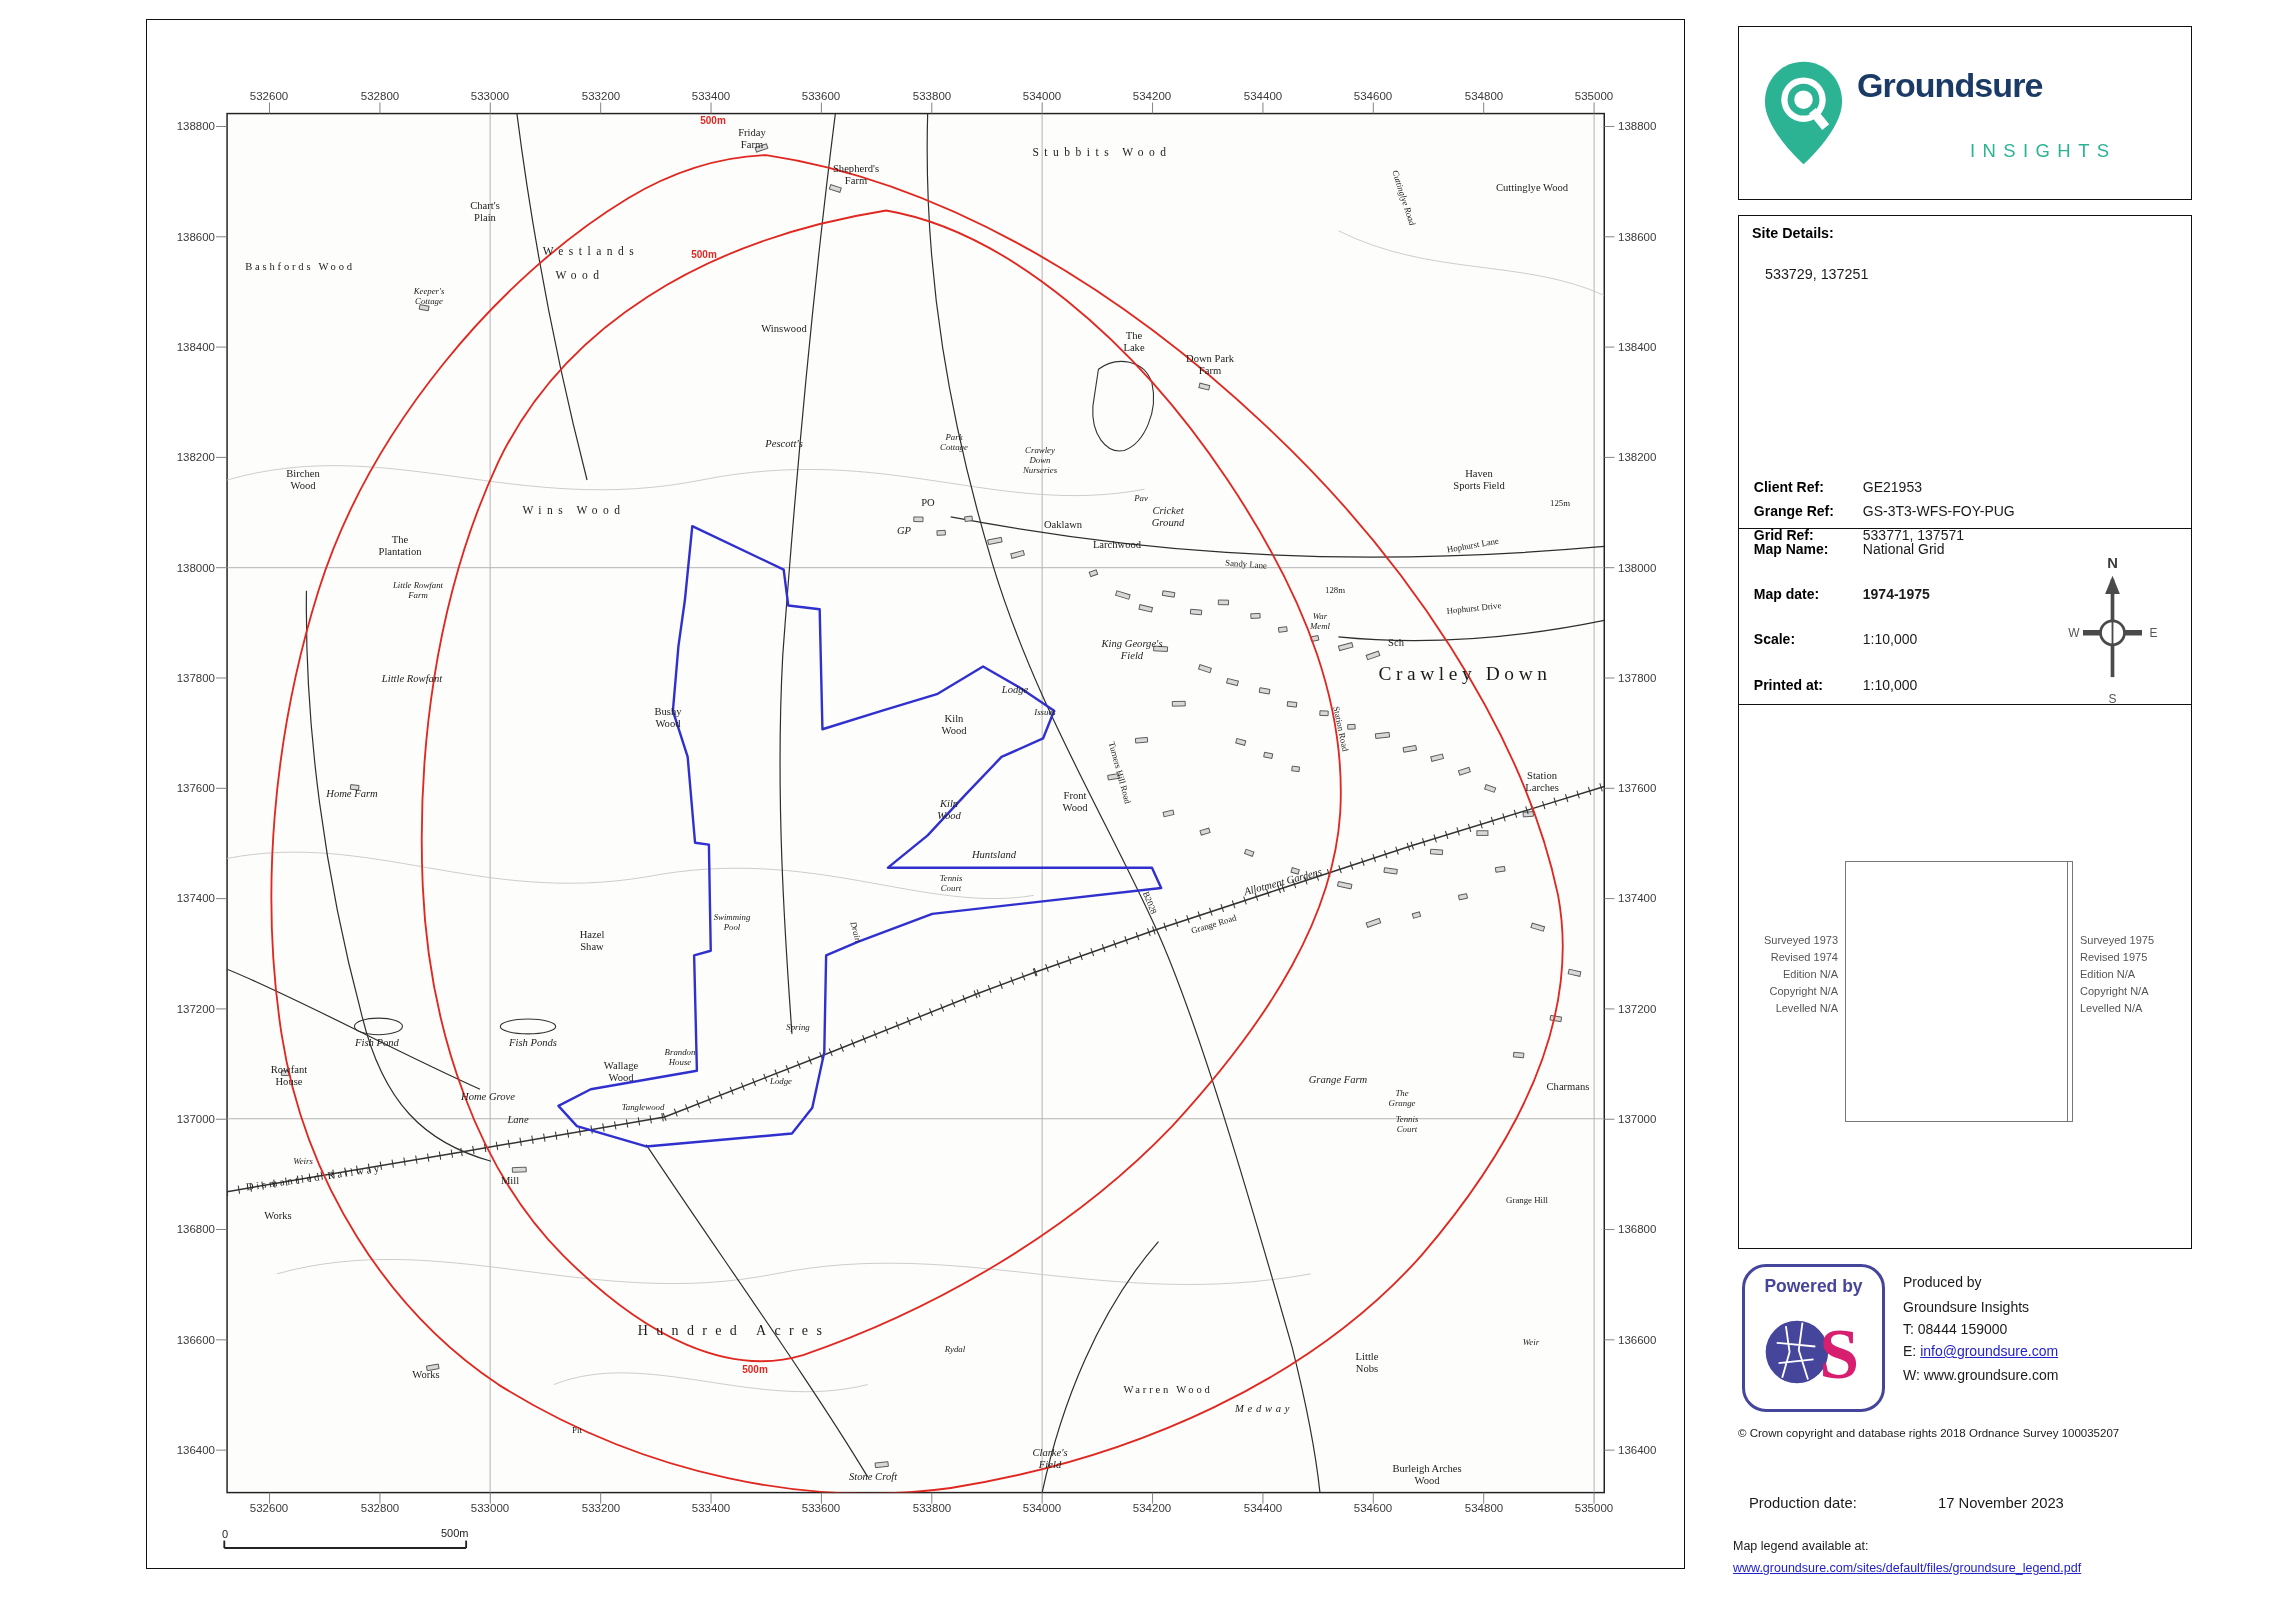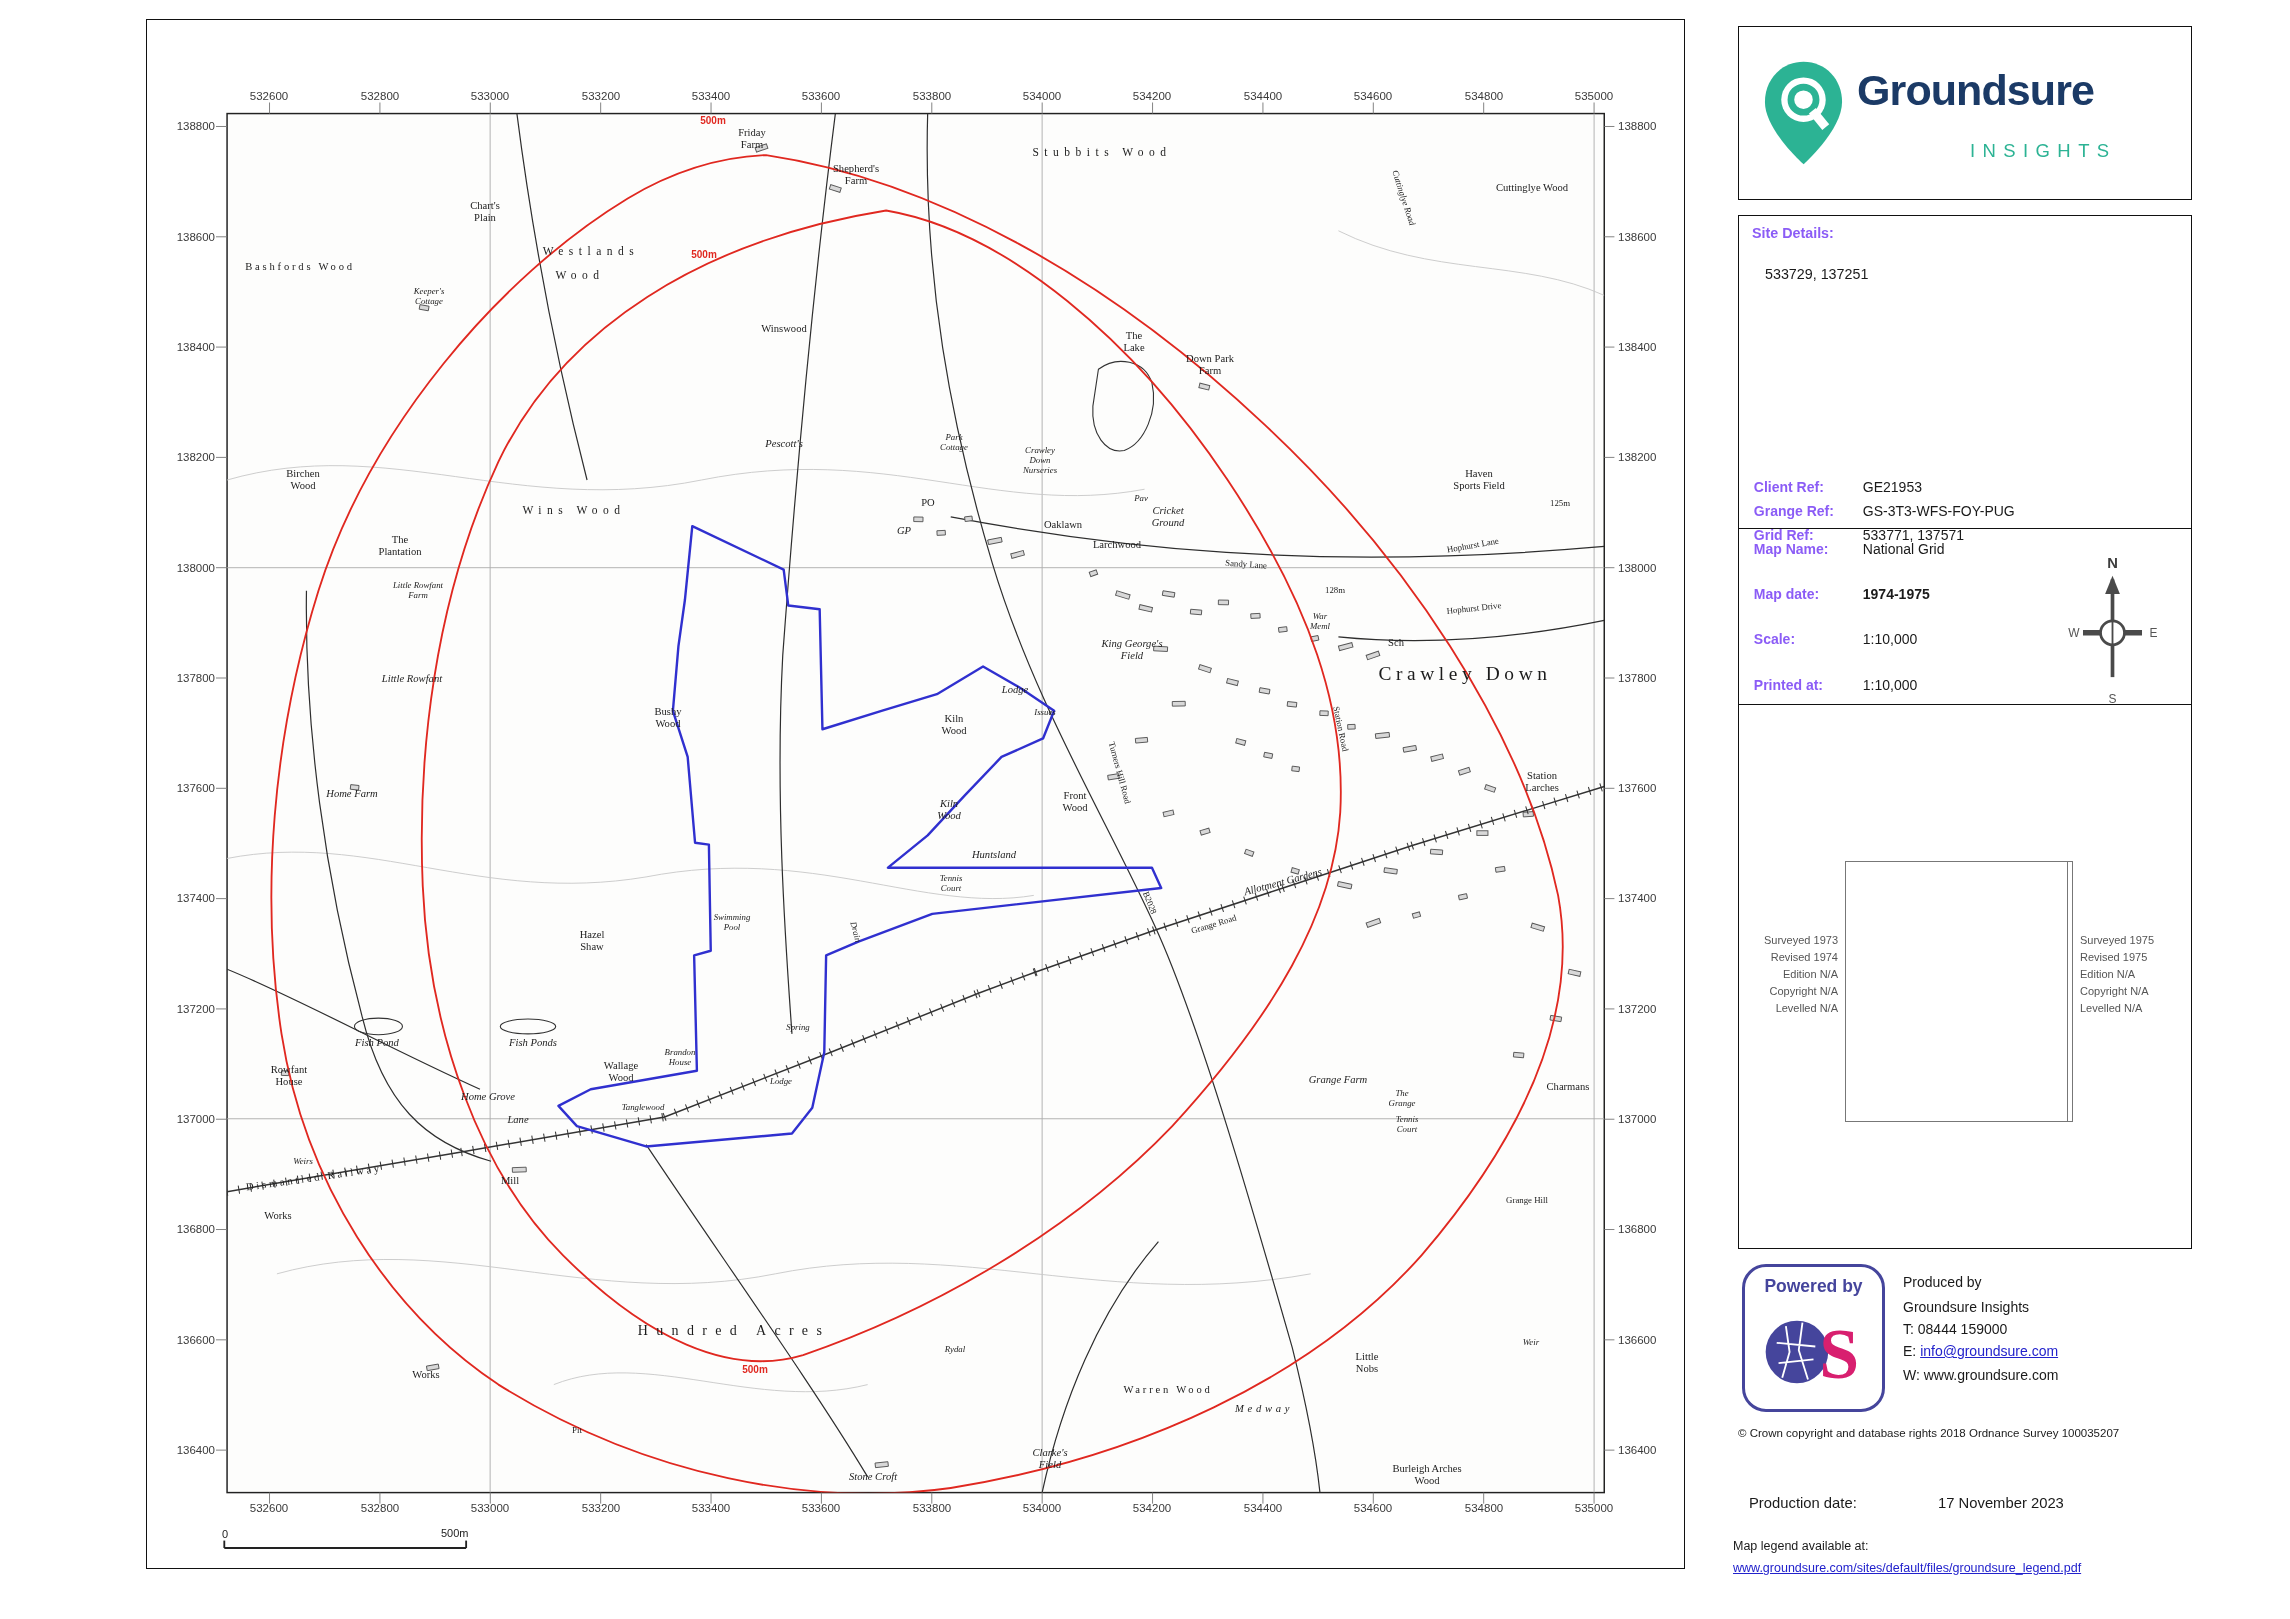--- a/index.html
+++ b/index.html
@@ -20,26 +20,26 @@
   .T{font-size:19.4px;letter-spacing:4.6px}
   .M{font-size:10.6px;font-style:italic;letter-spacing:3.7px}
   .redlb{font-size:10px;font-weight:bold;font-family:"Liberation Sans",sans-serif;}
   .tick{position:absolute;font-size:11.5px;color:#3a3a3a;white-space:nowrap;}
   .tc{transform:translate(-50%,-50%);}
   .tr{transform:translate(0,-50%);}
   .tl{transform:translate(-100%,-50%);}
   #scalebar-label0,#scalebar-label500{position:absolute;font-size:11px;color:#222;}
   
   .pbox{position:absolute;border:1.8px solid #111;background:#fff;}
-  .plabel{font-weight:bold;color:#8b5cf6;font-size:14px;}
+  .plabel{font-weight:bold;color:#000000;font-size:14px;}
   .pvalue{color:#1a1a1a;font-size:14px;}
   .row{position:absolute;left:14.8px;right:9.2px;}
   .row .plabel{display:inline-block;width:109px;vertical-align:top;}
   .divider{position:absolute;left:0;width:100%;height:0;border-top:1.8px solid #111;}
-  #brand-word{position:absolute;font-weight:bold;font-size:43px;letter-spacing:-0.9px;}
+  #brand-word{position:absolute;font-weight:bold;font-size:34px;letter-spacing:-0.9px;}
   #brand-sub{position:absolute;font-size:18.5px;letter-spacing:7.4px;}
   .survey-col{position:absolute;font-size:11px;color:#555;line-height:1.55;}
   .lnk{text-decoration:underline;cursor:pointer;}
   .small{font-size:11.5px;color:#222;}
   .footline{position:absolute;color:#1a1a1a;}
 </style>
 </head>
 <body>
 
 <div id="page">

